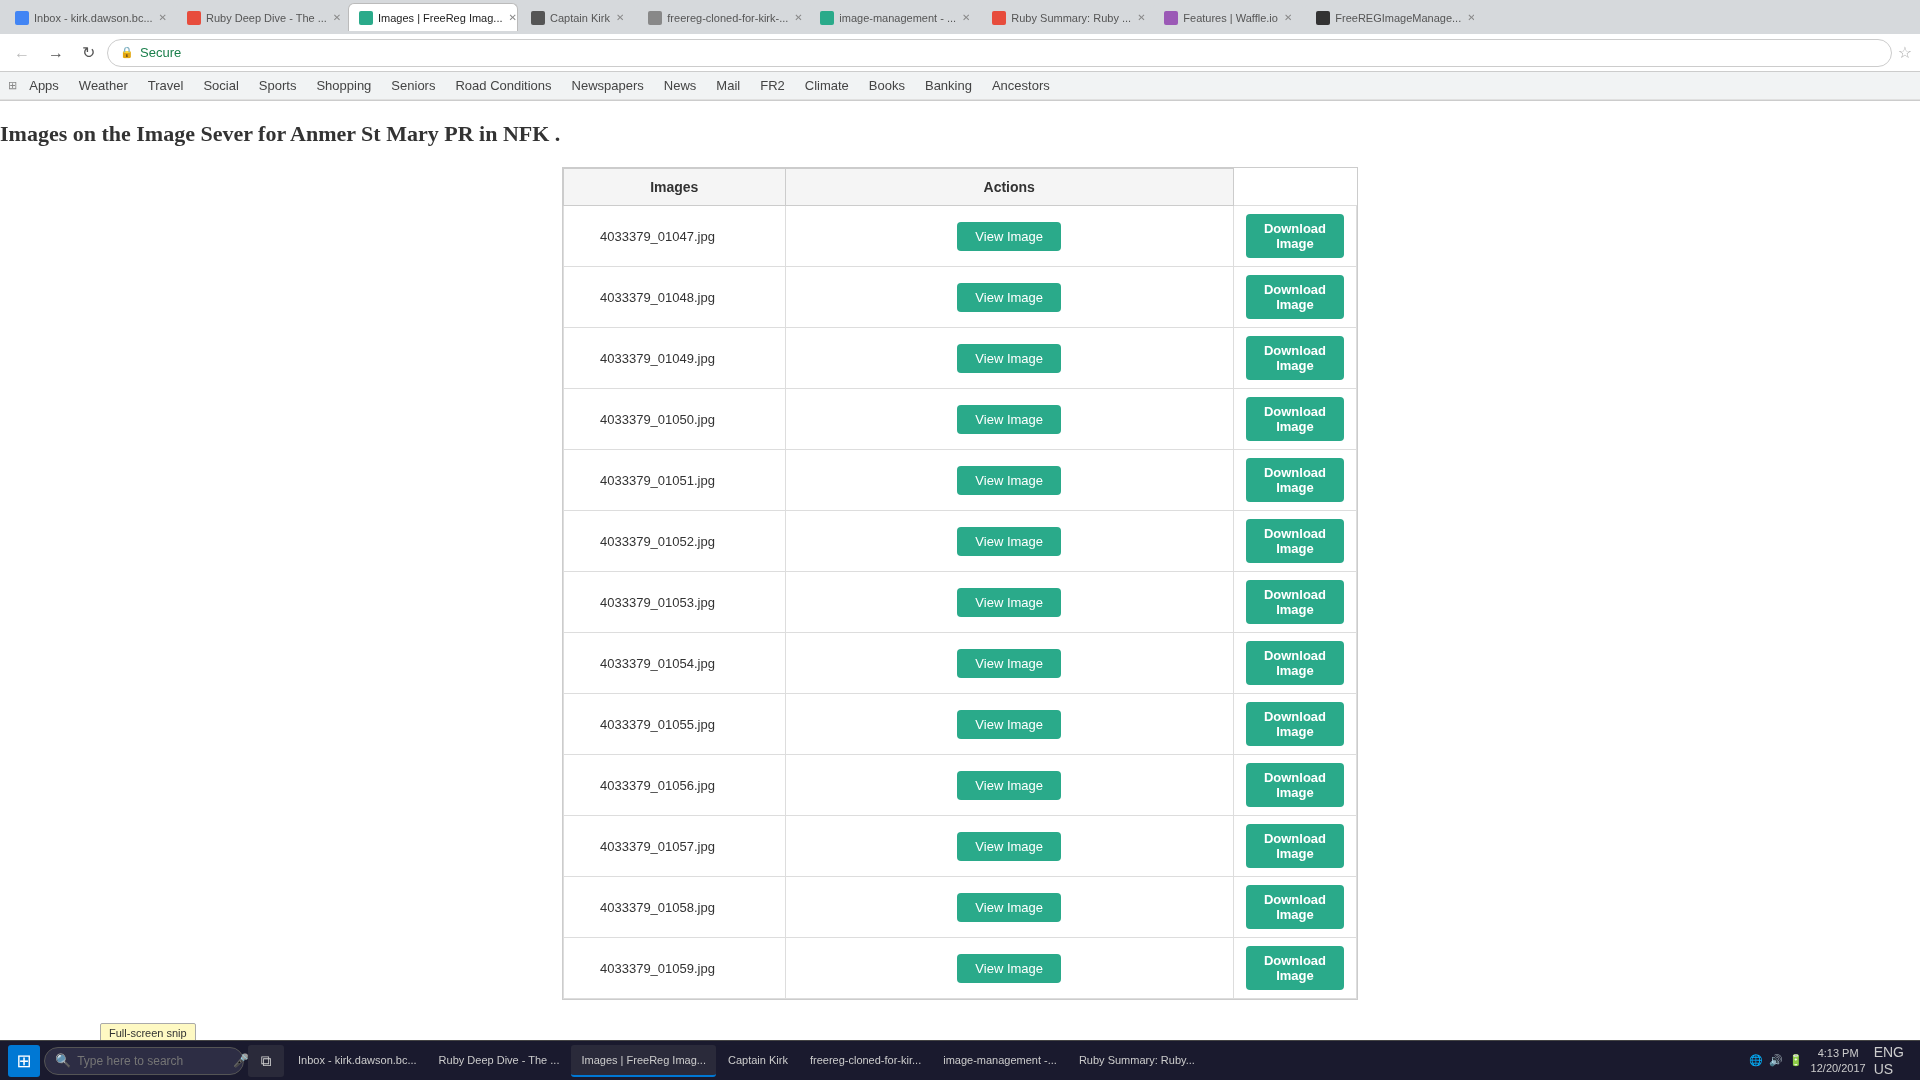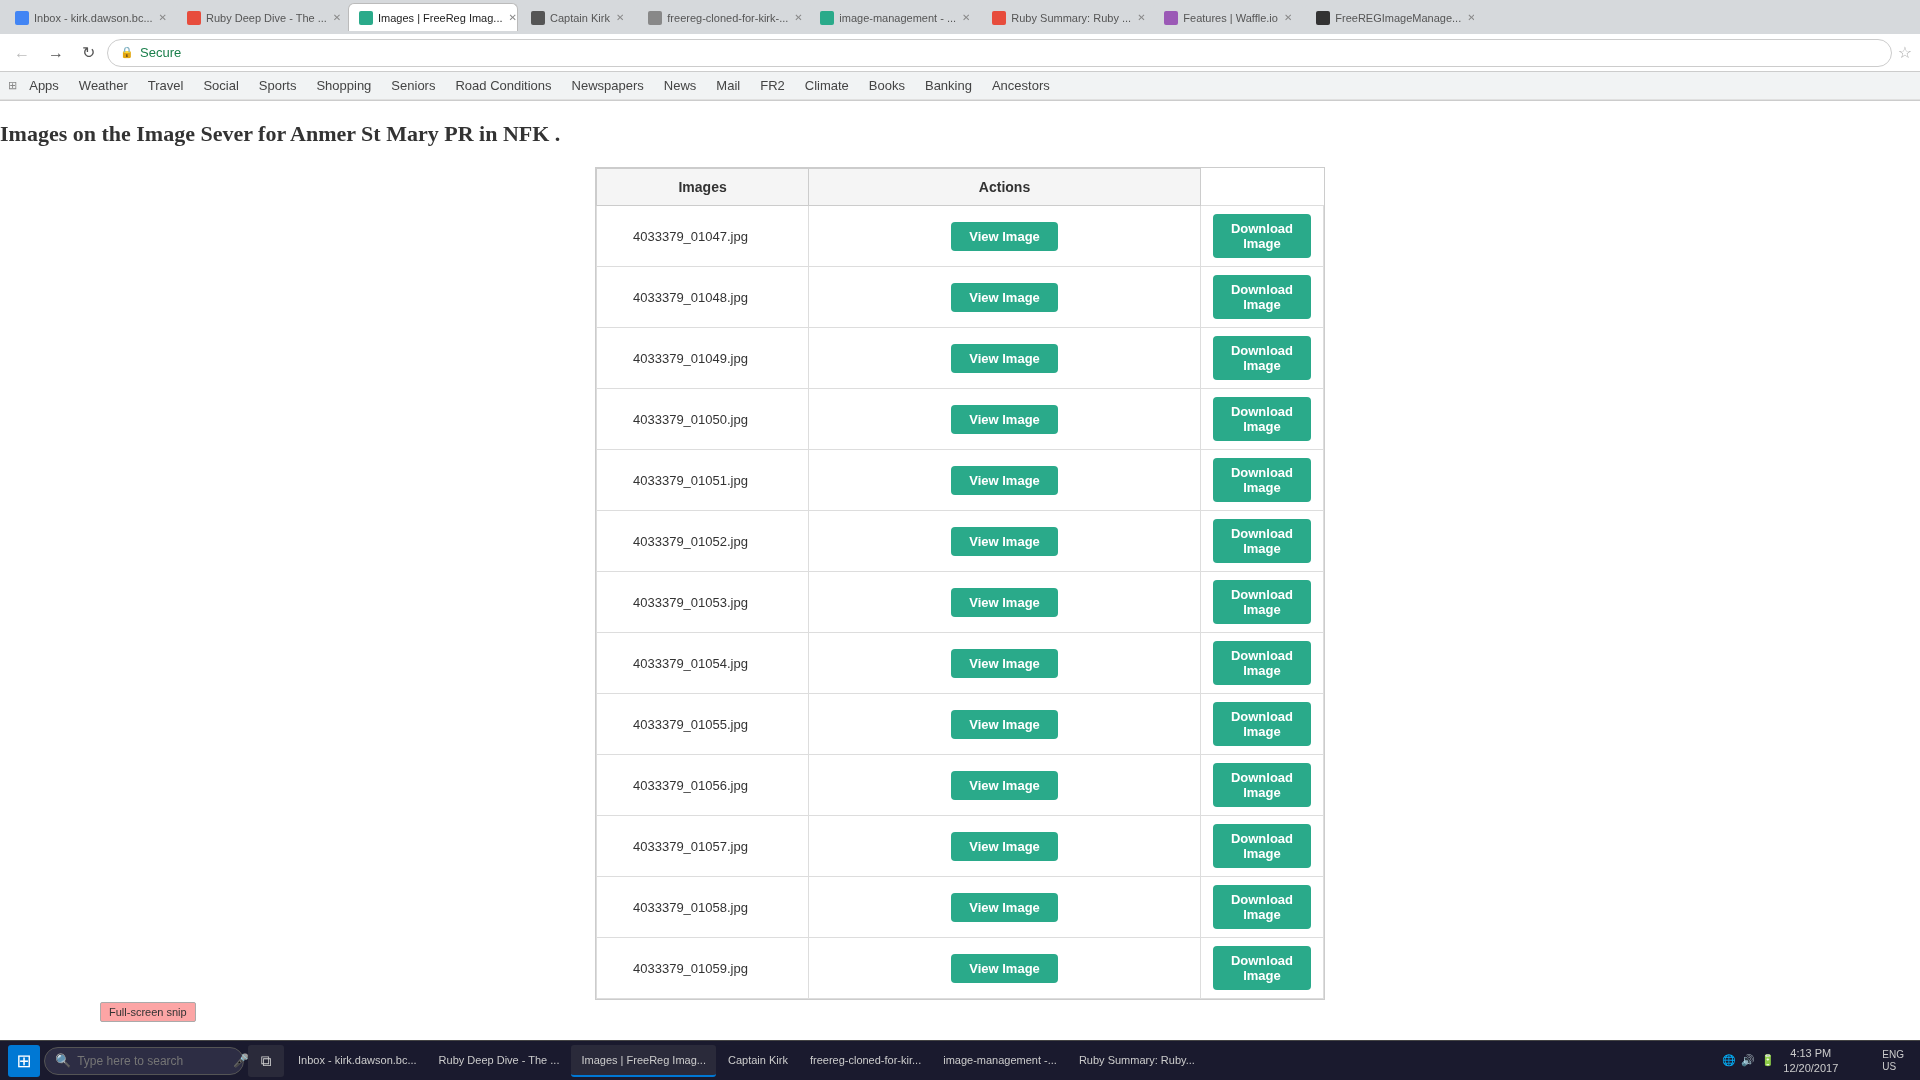--- a/index.html
+++ b/index.html
@@ -146,21 +146,21 @@
     .page-title {
       text-align: left;
       font-size: 22px;
       font-weight: bold;
       color: #333;
       margin: 10px 0 20px;
       font-family: Georgia, serif;
     }
 
     .table-container {
-      width: 730px;
+      width: 796px;
       margin: 15px auto;
       border: 1px solid #ccc;
     }
 
     table {
       width: 100%;
       border-collapse: collapse;
     }
 
     thead th {
@@ -192,21 +192,21 @@
     }
 
     .btn-view {
       background-color: #2aaa8a;
       color: #fff;
       border: none;
       padding: 7px 18px;
       border-radius: 4px;
       cursor: pointer;
       font-size: 13px;
-      font-weight: bold;
+      font-weight: normal;
     }
 
     .btn-download {
       background-color: #2aaa8a;
       color: #fff;
       border: none;
       padding: 7px 18px;
       border-radius: 4px;
       cursor: pointer;
       font-size: 13px;
@@ -294,23 +294,23 @@
     }
 
     .taskbar-time {
       text-align: center;
       line-height: 1.3;
     }
 
     
     .tooltip {
       position: fixed;
-      bottom: 58px;
+      bottom: 37px;
       left: 100px;
-      background: #fca5a5;
+      background: #fef9c3;
       border: 1px solid #aaa;
       padding: 3px 8px;
       font-size: 11px;
       color: #333;
       border-radius: 2px;
       pointer-events: none;
     }
 
     .col-actions {
       width: 500px;
@@ -509,15 +509,15 @@
   <div class="taskbar-tray">
     <span style="display:flex;gap:6px;align-items:center;">
       <span style="cursor:pointer;">🌐</span>
       <span style="cursor:pointer;">🔊</span>
       <span>🔋</span>
     </span>
     <div class="taskbar-time">
       <div>4:13 PM</div>
       <div>12/20/2017</div>
     </div>
-    <span style="font-size:10px;color:#ccc;line-height:1.2;margin-left:36px;">ENG<br>US</span>
+    <span style="font-size:14px;color:#ccc;line-height:1.2;">ENG<br>US</span>
   </div>
 </div>
 
 </body></html>

